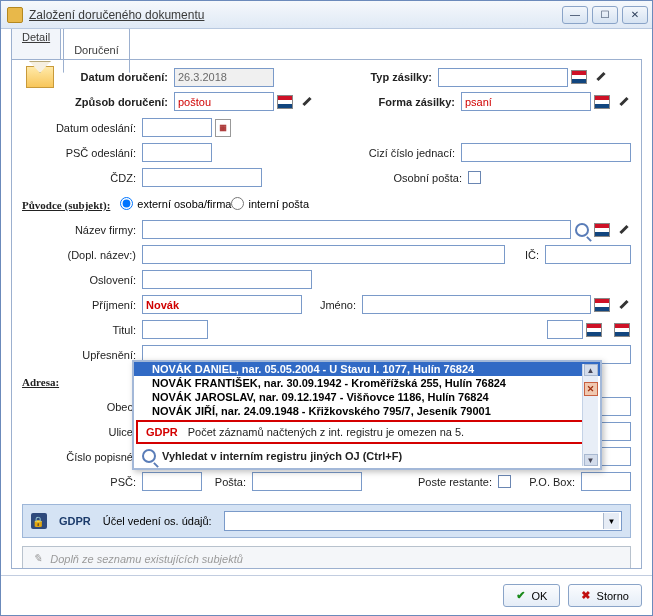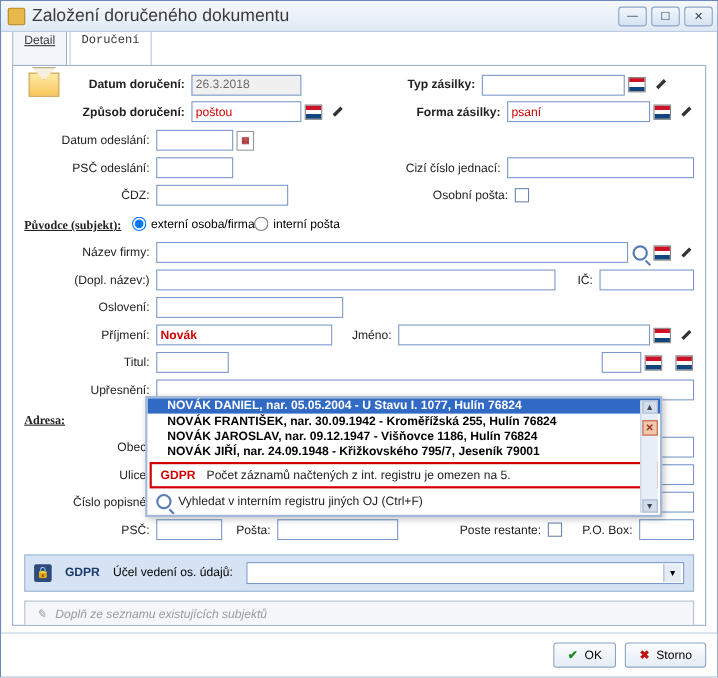--- a/index.html
+++ b/index.html
@@ -28,21 +28,21 @@
     align-items: center;
     padding: 0 4px 0 6px;
   }
   .title-icon {
     width: 16px; height: 16px;
     background: #e8b84a;
     border: 1px solid #b48820;
     border-radius: 2px;
     margin-right: 6px;
   }
-  .title-text { color: #3a3a3a; font-size: 16px; }
+  .title-text { color: #3a3a3a; font-size: 12px; text-decoration: underline; }
   .title-spacer { flex: 1; }
   .win-btn {
     width: 26px; height: 18px;
     border: 1px solid #8aa4c8;
     background: linear-gradient(#f2f6fb,#d6e3f2);
     border-radius: 3px;
     margin-left: 4px;
     display: flex; align-items: center; justify-content: center;
     font-size: 10px; color: #2c3e5a;
   }
@@ -58,21 +58,21 @@
   .tab {
     padding: 16px 10px;
     border: 1px solid #9cb0cf;
     border-bottom: none;
     background: #f2f5fa;
     margin-right: 2px;
     border-radius: 3px 3px 0 0;
     color: #3a3a3a;
     text-decoration: underline;
   }
-  .tab.active { background: #fff; font-weight: normal; text-decoration: none; border-bottom: 1px solid #fff; position: relative; top: 1px; font-family: Liberation Mono, monospace; }
+  .tab.active { background: #fff; font-weight: normal; text-decoration: none; border-bottom: 1px solid #fff; position: relative; top: 14px; }
   .tab-body {
     border: 1px solid #9cb0cf;
     flex: 1;
     padding: 6px 10px 10px 10px;
     display: flex; flex-direction: column;
     overflow: hidden;
     position: relative;
   }
   .row { display: flex; align-items: center; margin: 3px 0; }
   .lbl { text-align: right; padding-right: 6px; color: #222; white-space: nowrap; }
@@ -186,20 +186,21 @@
     display: flex; align-items: center; gap: 10px;
     margin: 2px 2px 0 2px;
   }
   .gdpr-bar .gdpr-word { color: #d40000; }
   .gdpr-bar .gdpr-text { font-weight: normal; }
   .search-row {
     display: flex; align-items: center;
     padding: 5px 8px;
     gap: 6px;
     color: #222;
+    font-weight: bold;
   }
   .mag {
     width: 14px; height: 14px;
     border: 2px solid #5a7db8;
     border-radius: 50%;
     position: relative;
   }
   .mag::after {
     content: ""; position: absolute; right: -5px; bottom: -5px;
     width: 6px; height: 2px; background:#5a7db8; transform: rotate(45deg);

